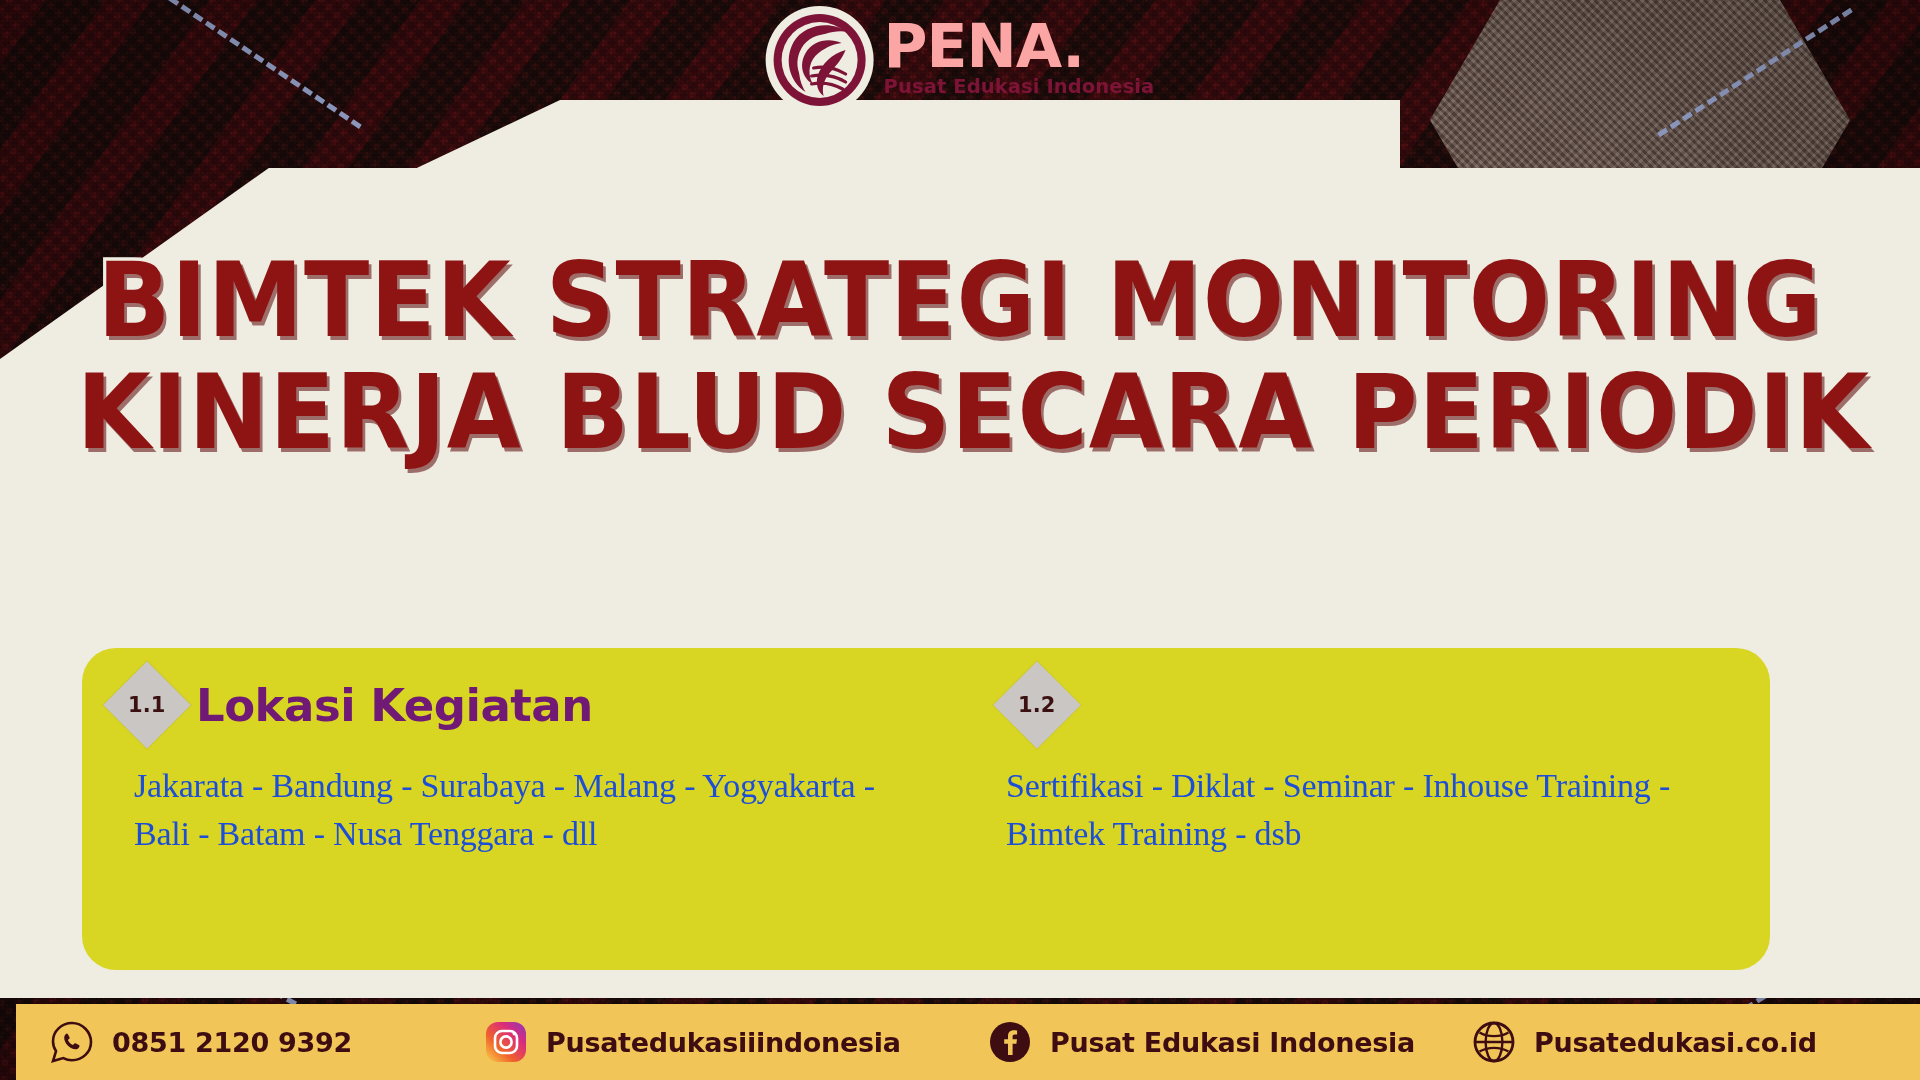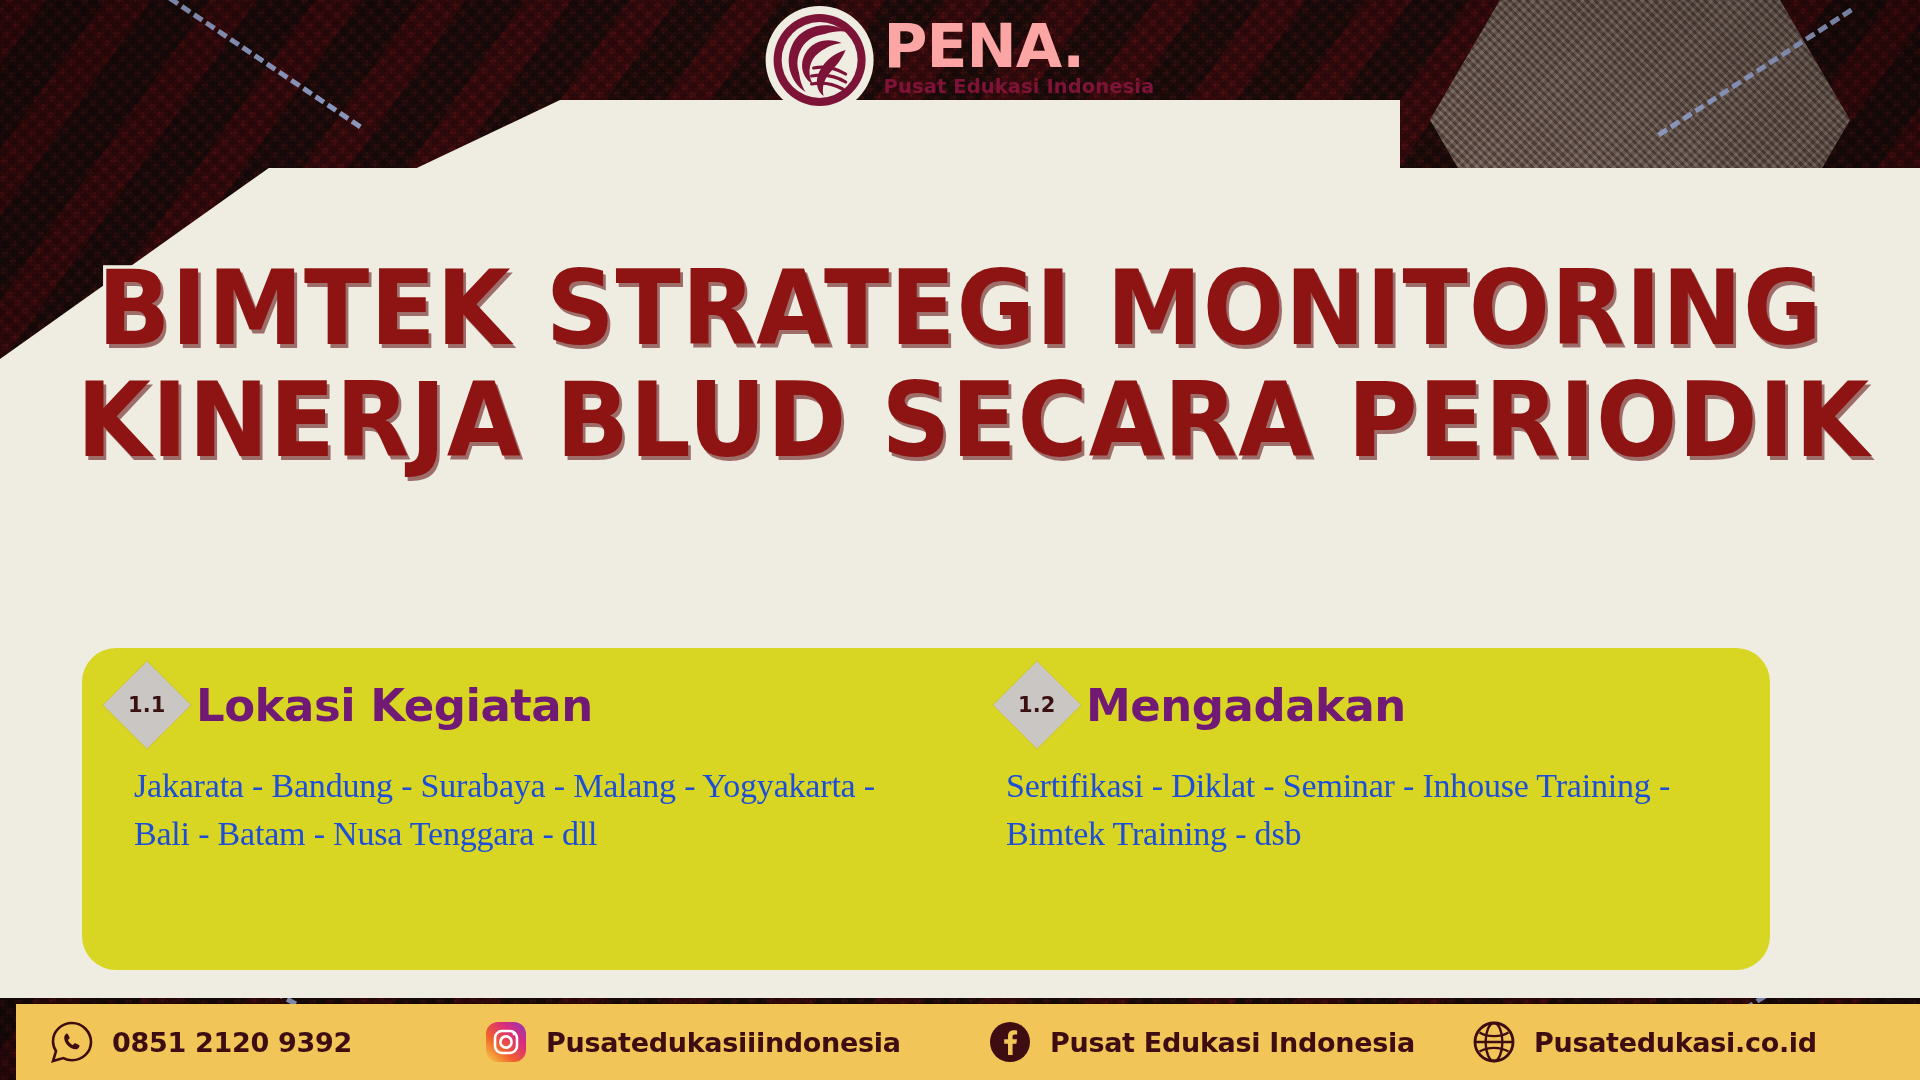--- a/index.html
+++ b/index.html
@@ -89,21 +89,21 @@
     color:#fca5a5;line-height:.92;
   }
   .logo-tag{
     font-family:"DejaVu Sans",sans-serif;
     font-weight:bold;font-size:19.5px;color:#7d1437;letter-spacing:.1px;
     margin-top:3px;
   }
 
   
   .headline{
-    position:absolute;left:0;top:256px;width:1920px;z-index:30;
+    position:absolute;left:0;top:248px;width:1920px;z-index:30;
     text-align:center;
   }
   .hl-line{
     font-family:"DejaVu Sans",sans-serif;
     font-weight:bold;
     color:#8e1414;
     font-size:104px;
     line-height:1.0;
     letter-spacing:1px;
     transform:scaleX(.92);
@@ -232,21 +232,20 @@
         <div class="yhead-text">Lokasi Kegiatan</div>
       </div>
       <div class="ybody">Jakarata - Bandung - Surabaya - Malang - Yogyakarta - Bali - Batam - Nusa Tenggara - dll</div>
     </div>
 
     <div class="ycol ycol-r">
       <div class="yhead">
         <div class="badge">
           <span>1.2</span>
         </div>
-        <div class="yhead-text">Mengadakan</div>
       </div>
       <div class="ybody">Sertifikasi - Diklat - Seminar - Inhouse Training - Bimtek Training - dsb</div>
     </div>
 
   </div>
 
   <div class="footer">
 
     <div class="fitem fitem-1">
       <svg class="ficon" viewBox="0 0 44 44">

